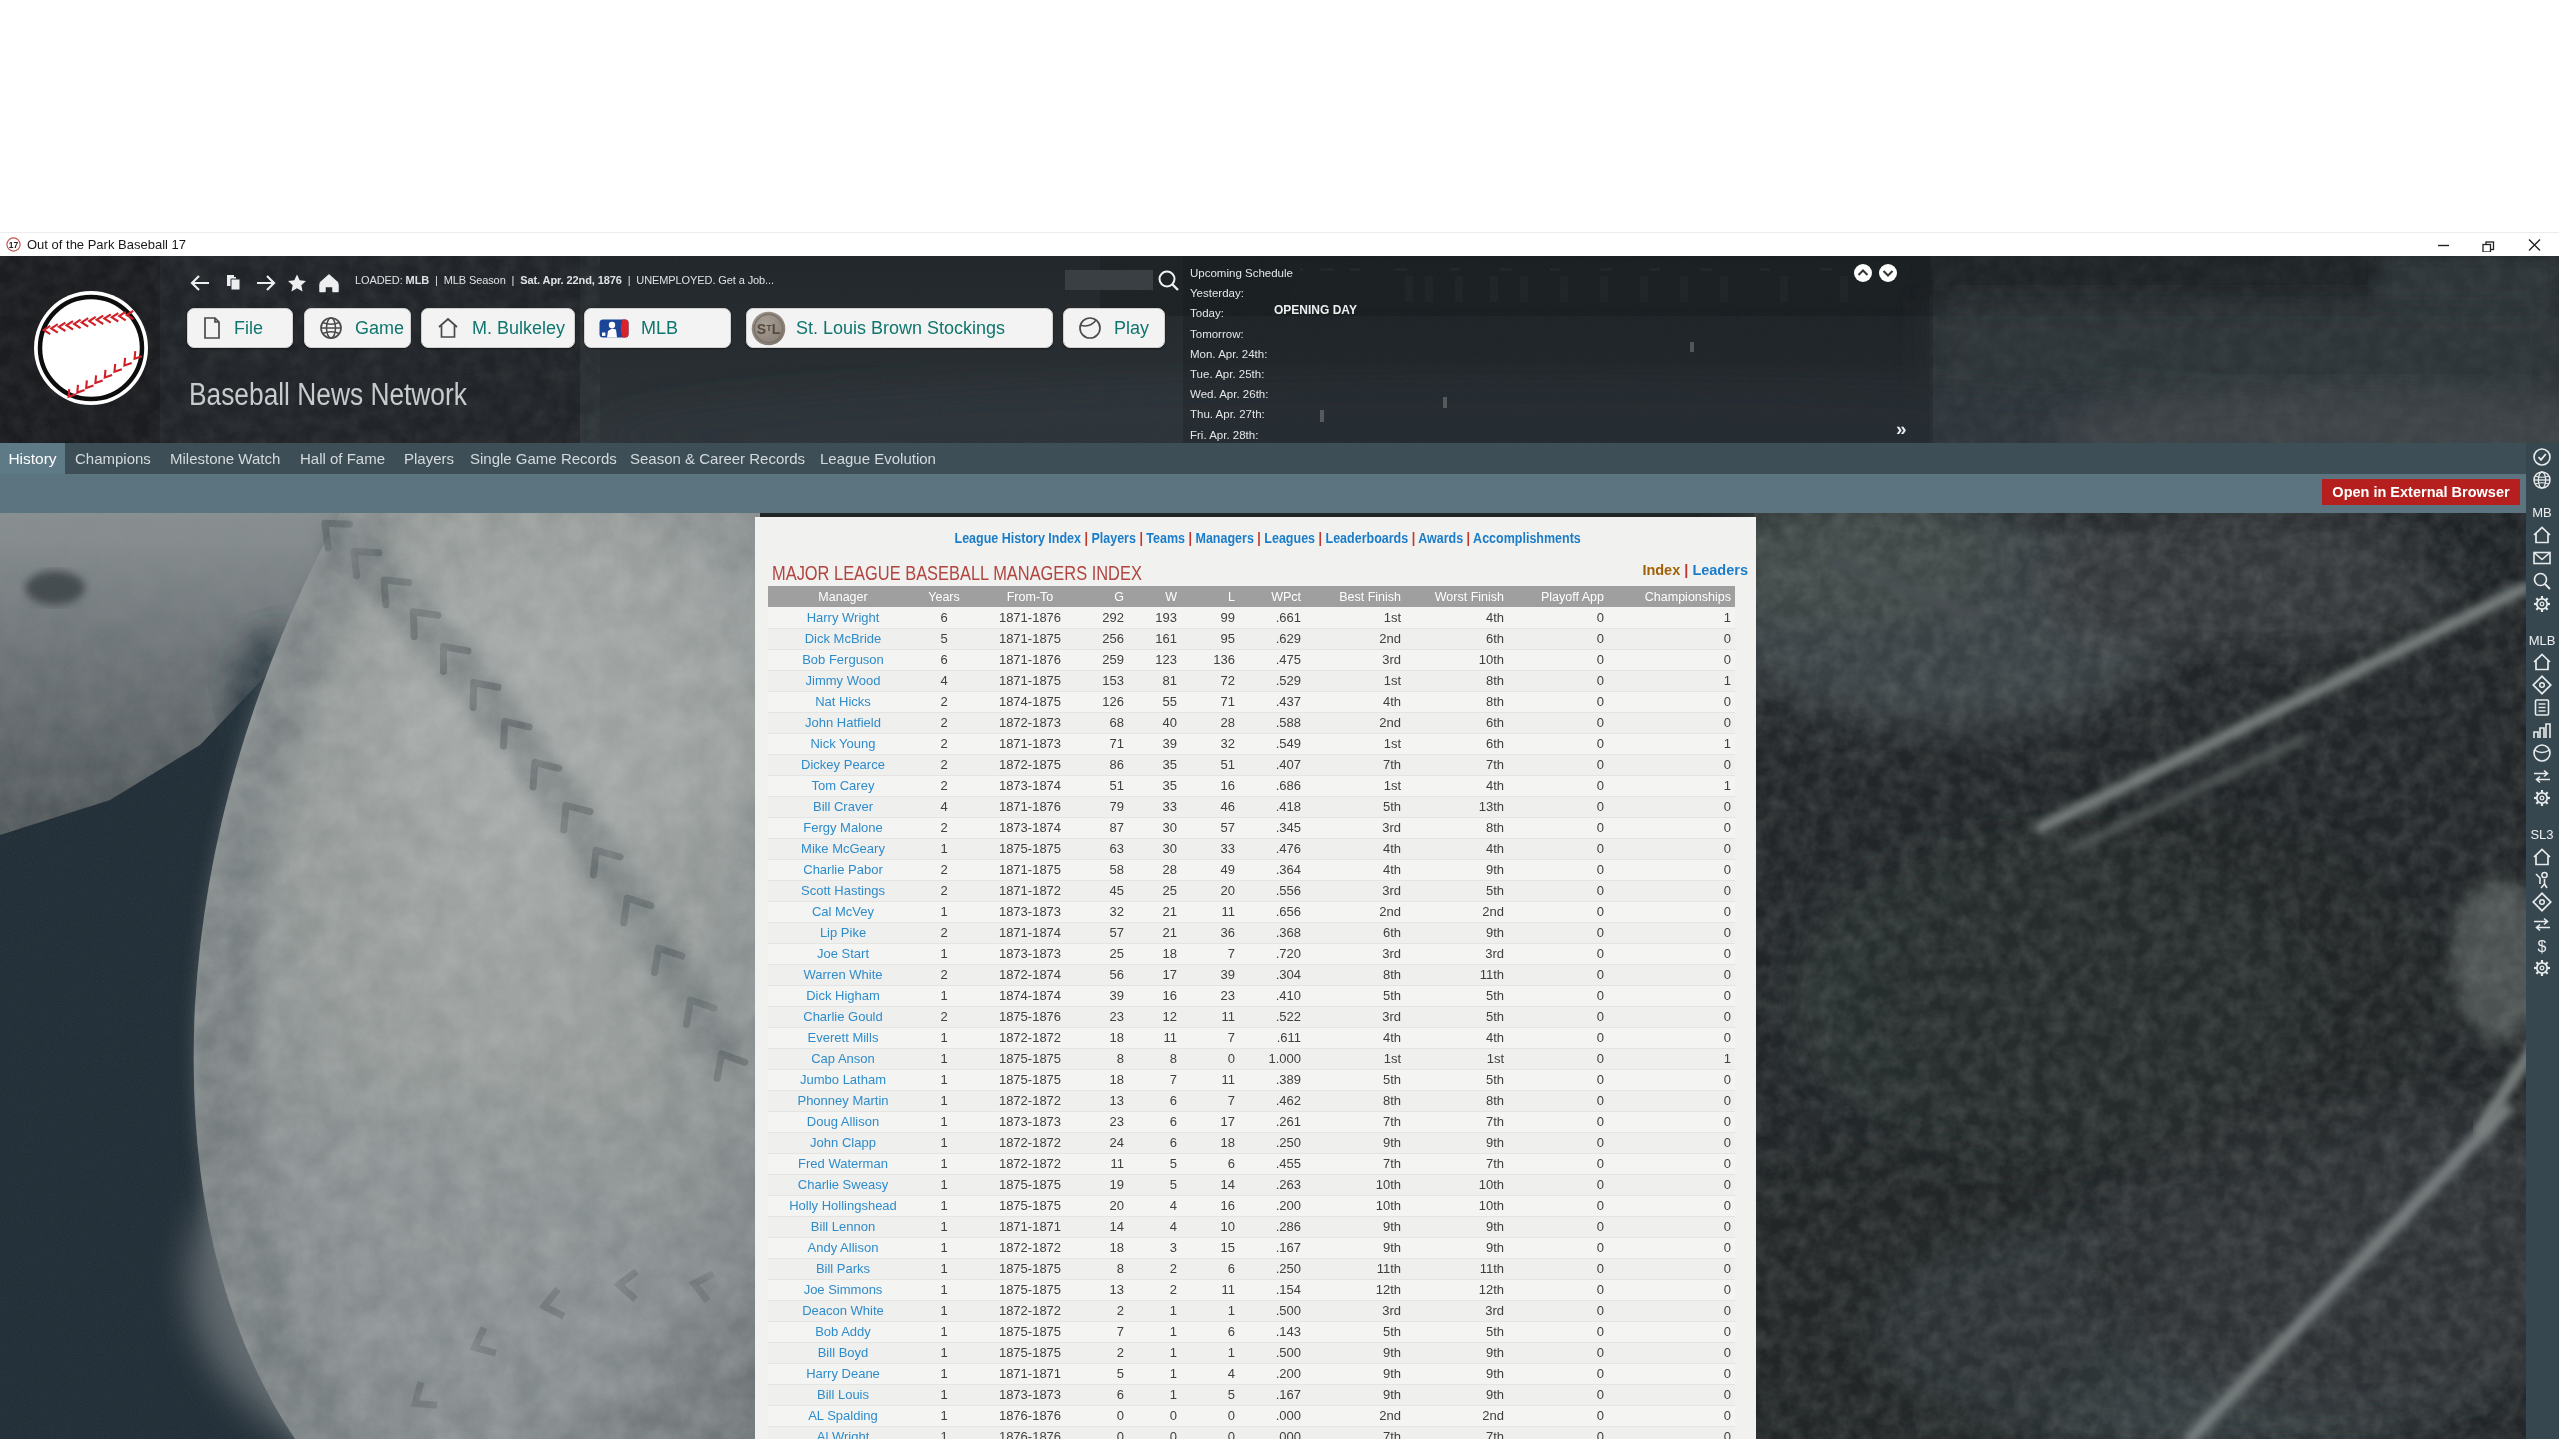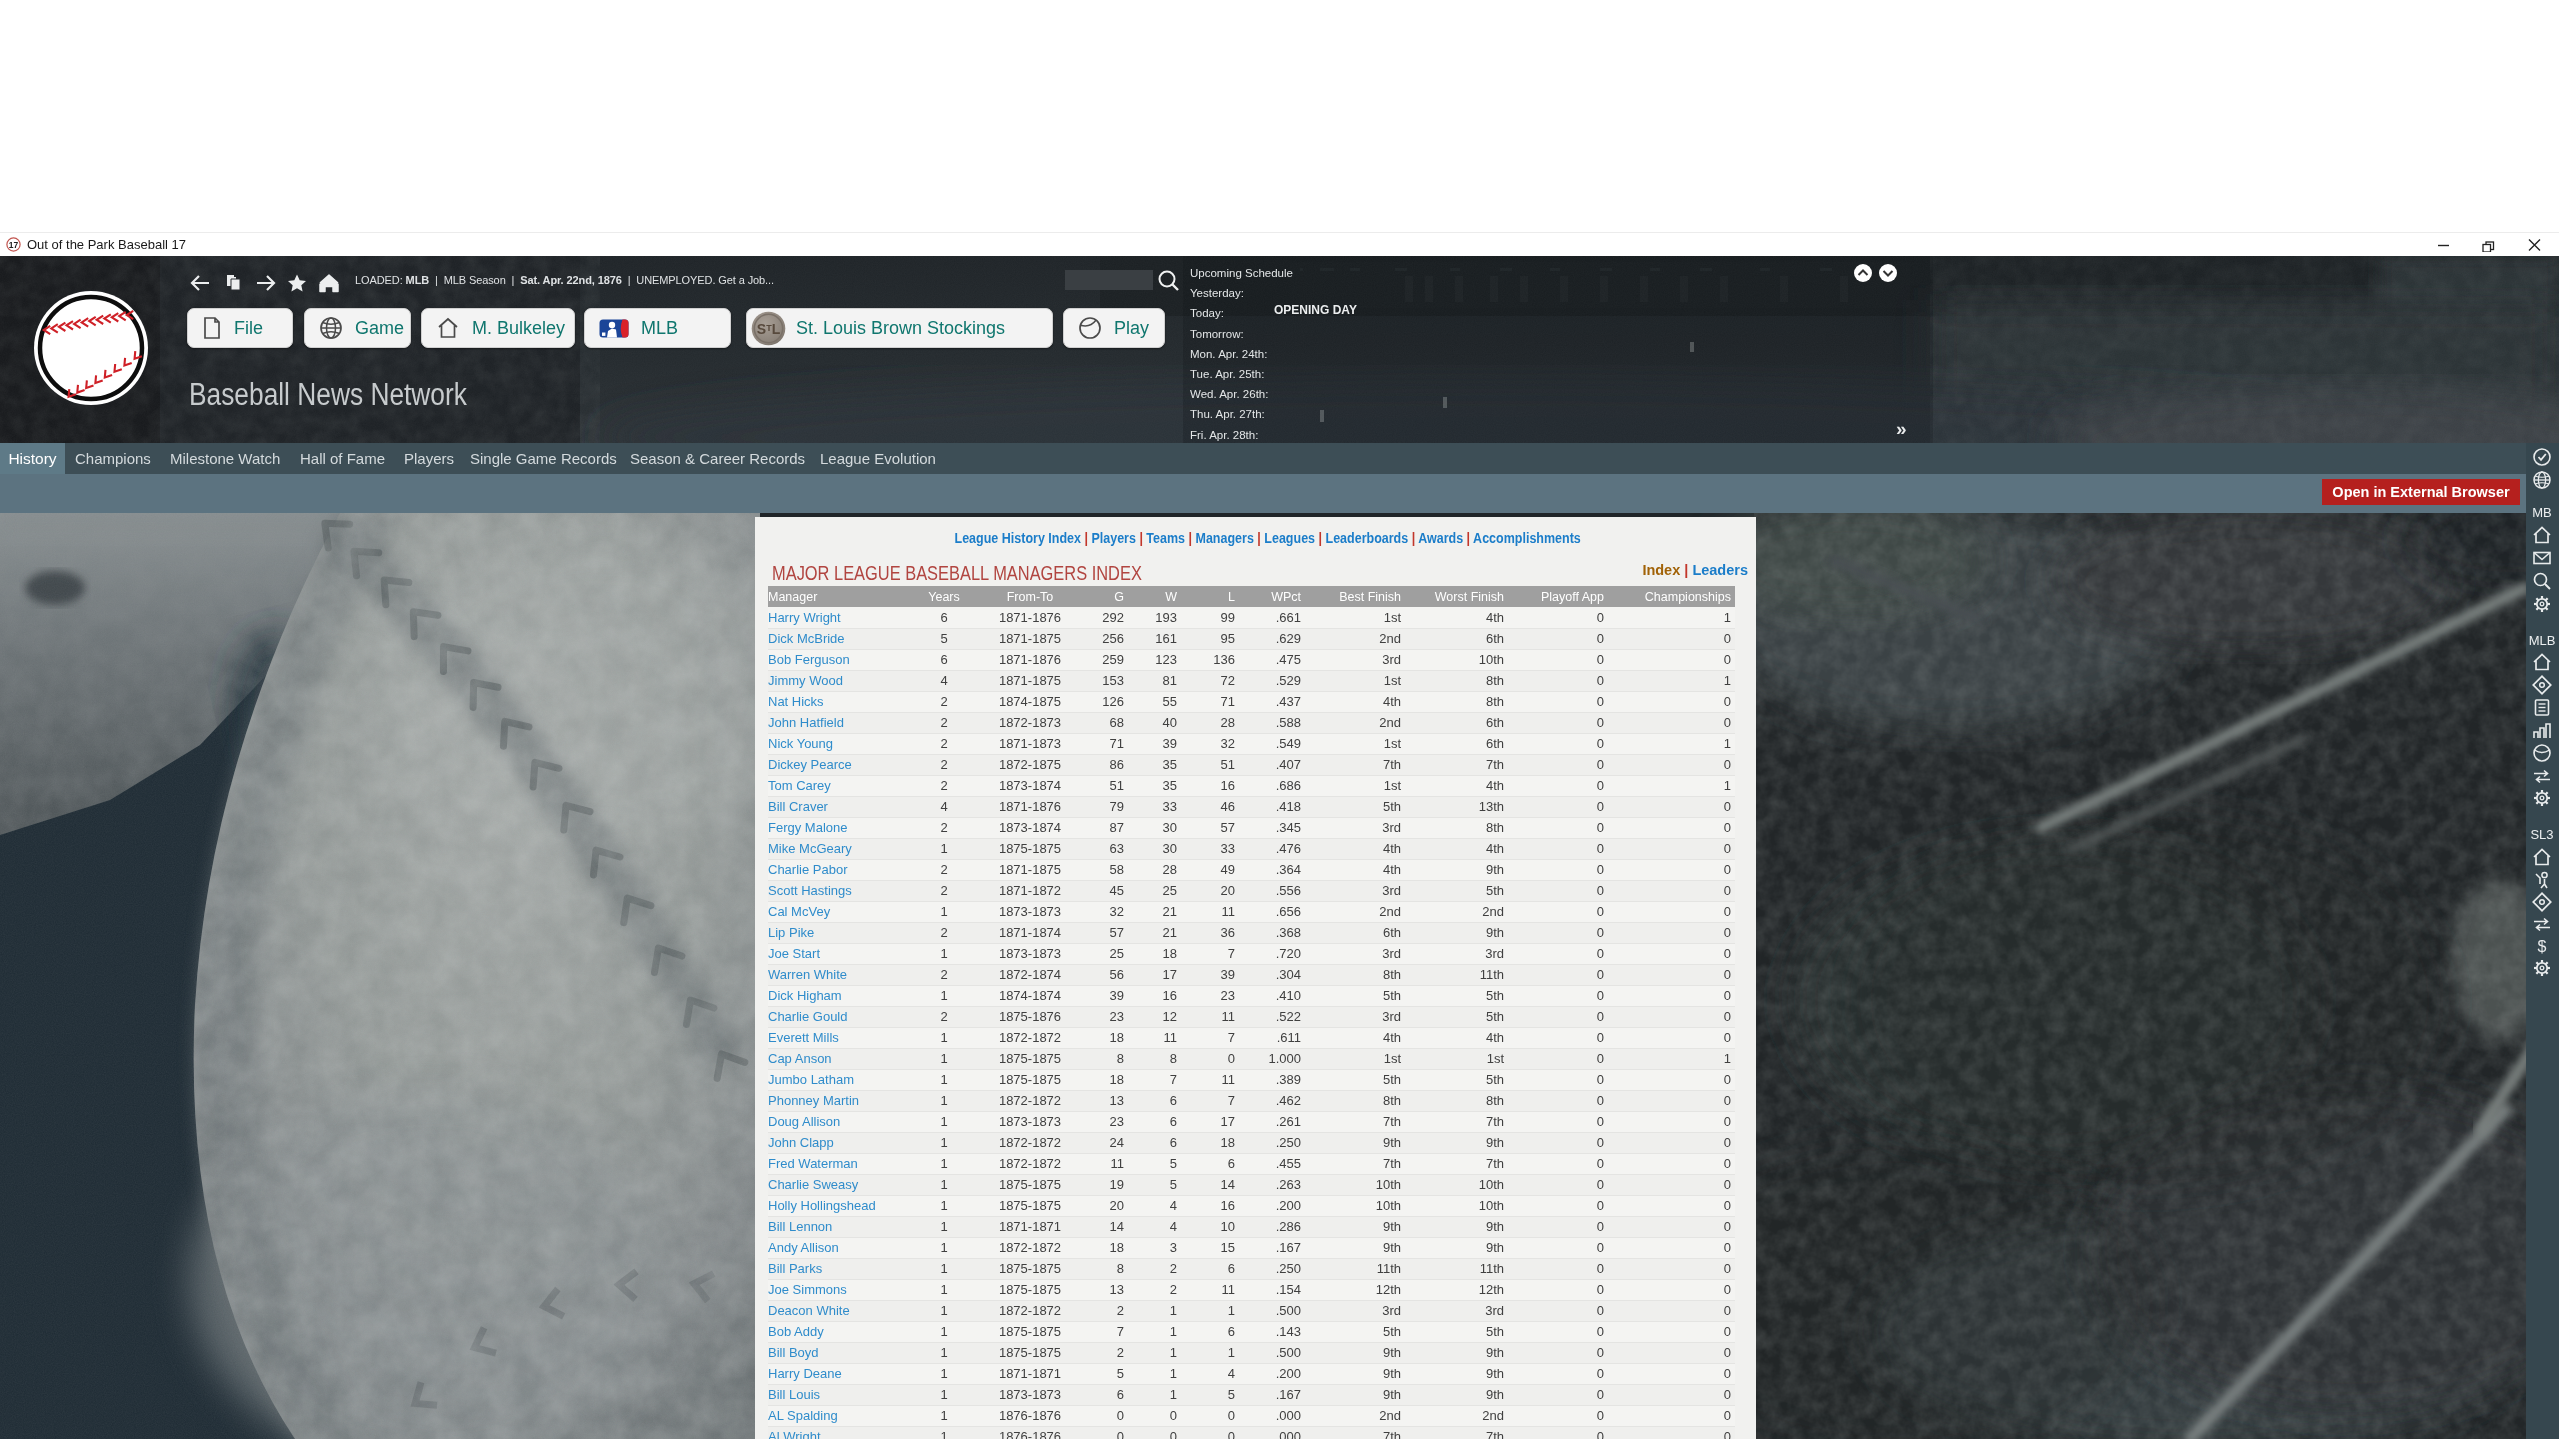--- a/index.html
+++ b/index.html
@@ -15,21 +15,21 @@
 .toplinks{position:absolute;left:12px;top:13px;width:1001px;text-align:center;font-size:14px;font-weight:bold;color:#c2372b}
 .toplinks a{color:#1b7dc9;text-decoration:none}
 #heading{position:absolute;left:772px;top:561px;font-size:20px;line-height:1.2;color:#b14540;transform:scaleX(0.821);transform-origin:left top;white-space:nowrap}
 #idxlead{position:absolute;right:811px;top:562px;font-size:14.5px;font-weight:bold;color:#c2372b}
 #idxlead .ix{color:#a16207} #idxlead a{color:#1b7dc9;text-decoration:none}
 .mtab{position:absolute;left:13px;top:69px;border-collapse:collapse;table-layout:fixed;width:967px;font-size:13px}
 .mtab th{background:#9f9f9f;color:#fff;font-weight:normal;height:21px;font-size:12.5px;overflow:hidden;white-space:nowrap}
 .mtab td{height:21px;color:#404040;border-bottom:1px solid #e4e4e2;overflow:hidden;white-space:nowrap}
 .mtab tr:nth-child(odd) td{background:#f4f4f2}
 .mtab tr:nth-child(even) td{background:#efefed}
-.al{text-align:left;}
+.al{text-align:center;}
 .ac{text-align:center}
 .ar{text-align:right;padding-right:4px}
 .lk{color:#2f8ccb}
 .btn{position:absolute;top:308px;height:40px;background:#f3f3f3;border:1px solid #d0d0d0;border-radius:7px;color:#0f766e;font-size:18px;display:flex;align-items:center;box-shadow:0 1px 2px rgba(0,0,0,0.4)}
 .btn .ic{margin-left:14px;margin-right:12px;display:flex;align-items:flex-start}
 #bnn{position:absolute;left:189px;top:378px;font-size:31px;line-height:1.1;color:#c7cbcd;transform:scaleX(0.849);transform-origin:left top;white-space:nowrap}
 .tool{position:absolute;top:270px;color:#e9ebec}
 #loaded{position:absolute;left:355px;top:274px;font-size:11px;letter-spacing:-0.1px;color:#dfe2e4}
 #sched{position:absolute;left:1190px;top:263px;font-size:11.5px;color:#e3e6e7;line-height:20.2px}
 #openday{position:absolute;left:1274px;top:303px;font-size:12px;font-weight:bold;color:#eceeef}

